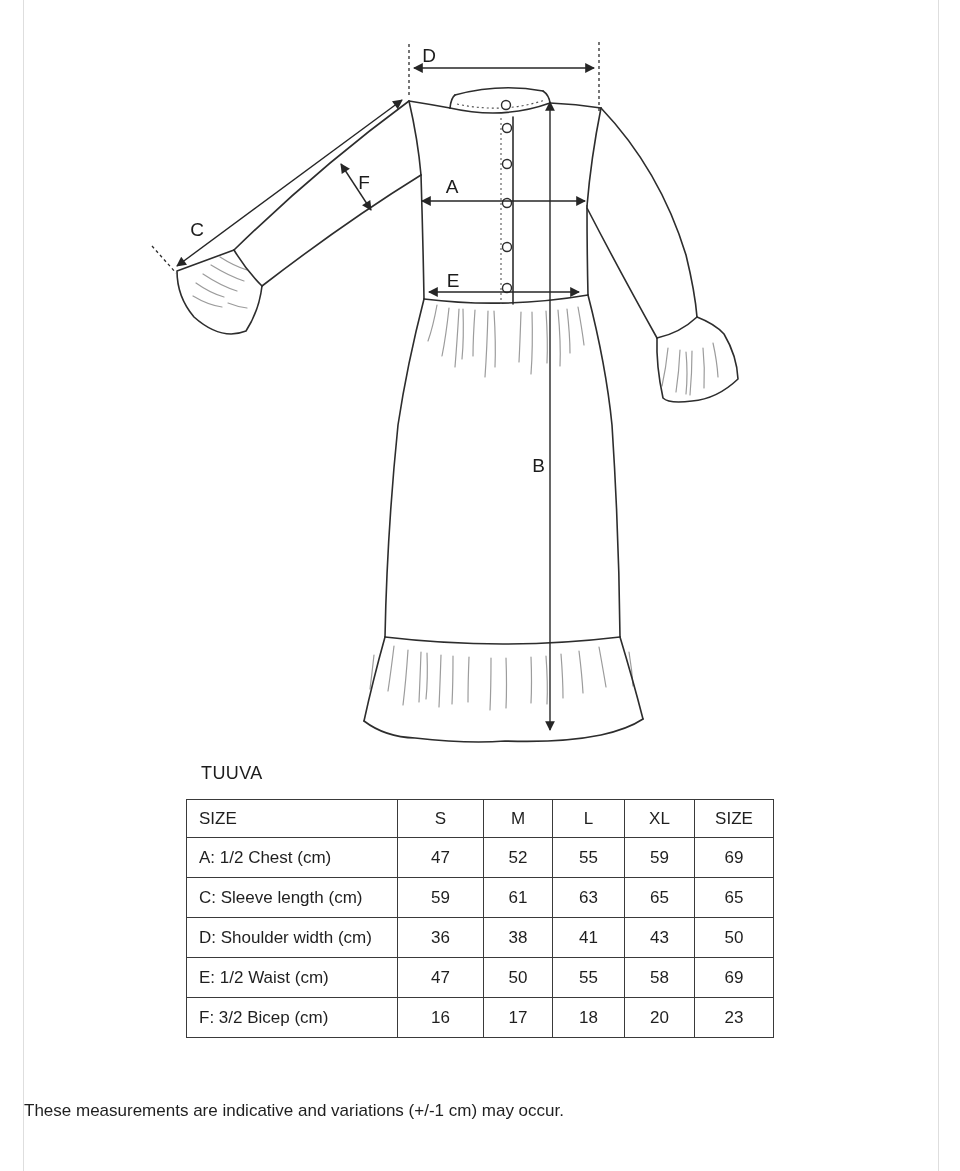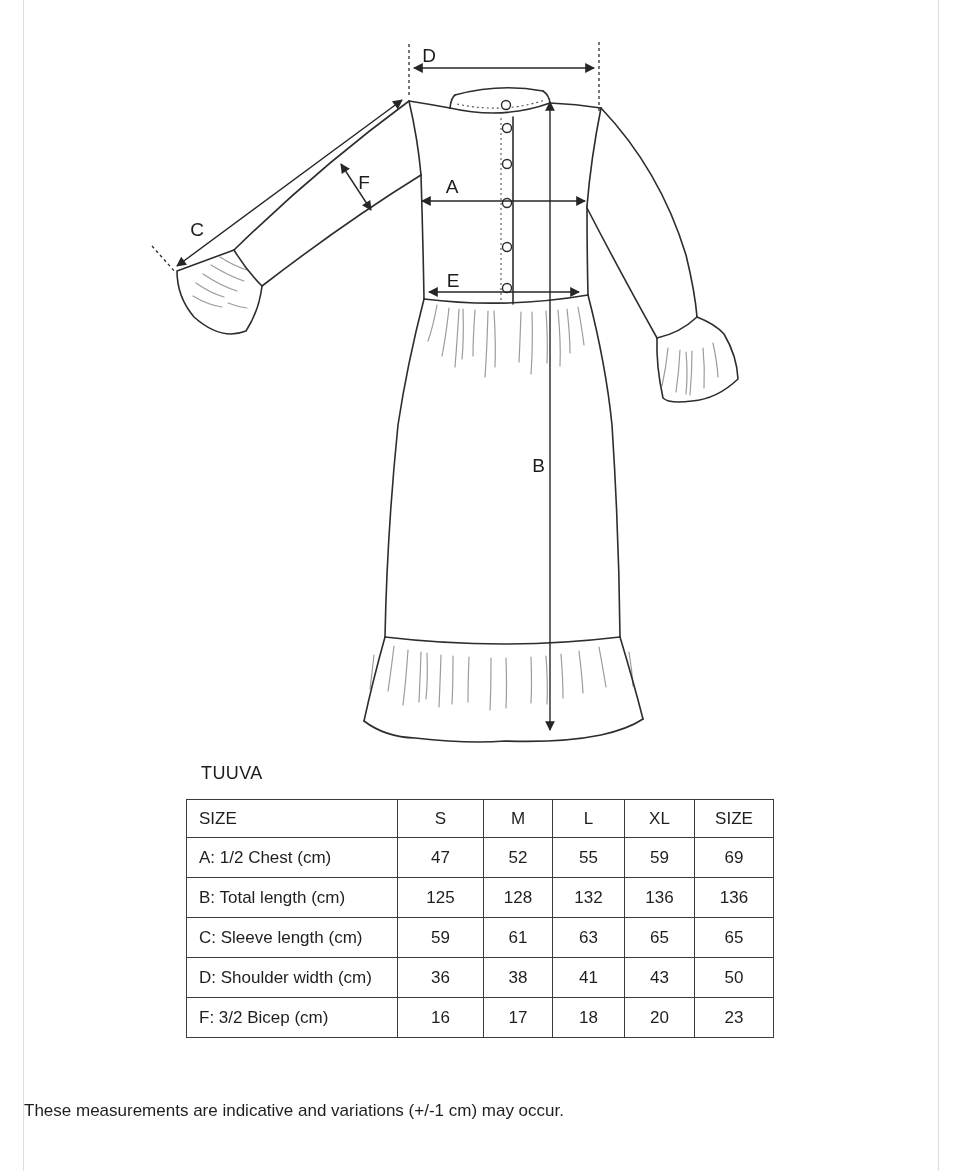--- a/index.html
+++ b/index.html
@@ -183,44 +183,44 @@
     <tbody>
       <tr>
         <td class="c0">A: 1/2 Chest (cm)</td>
         <td>47</td>
         <td>52</td>
         <td>55</td>
         <td>59</td>
         <td>69</td>
       </tr>
       <tr>
-        <td class="c0">B: Total length (cm)</td>
-        <td>125</td>
-        <td>128</td>
-        <td>132</td>
-        <td>136</td>
-        <td>136</td>
-      </tr>
-      <tr>
         <td class="c0">C: Sleeve length (cm)</td>
         <td>59</td>
         <td>61</td>
         <td>63</td>
         <td>65</td>
         <td>65</td>
       </tr>
       <tr>
         <td class="c0">D: Shoulder width (cm)</td>
         <td>36</td>
         <td>38</td>
         <td>41</td>
         <td>43</td>
         <td>50</td>
       </tr>
       <tr>
+        <td class="c0">E: 1/2 Waist (cm)</td>
+        <td>47</td>
+        <td>50</td>
+        <td>55</td>
+        <td>58</td>
+        <td>69</td>
+      </tr>
+      <tr>
         <td class="c0">F: 3/2 Bicep (cm)</td>
         <td>16</td>
         <td>17</td>
         <td>18</td>
         <td>20</td>
         <td>23</td>
       </tr>
     </tbody>
   </table>
 

